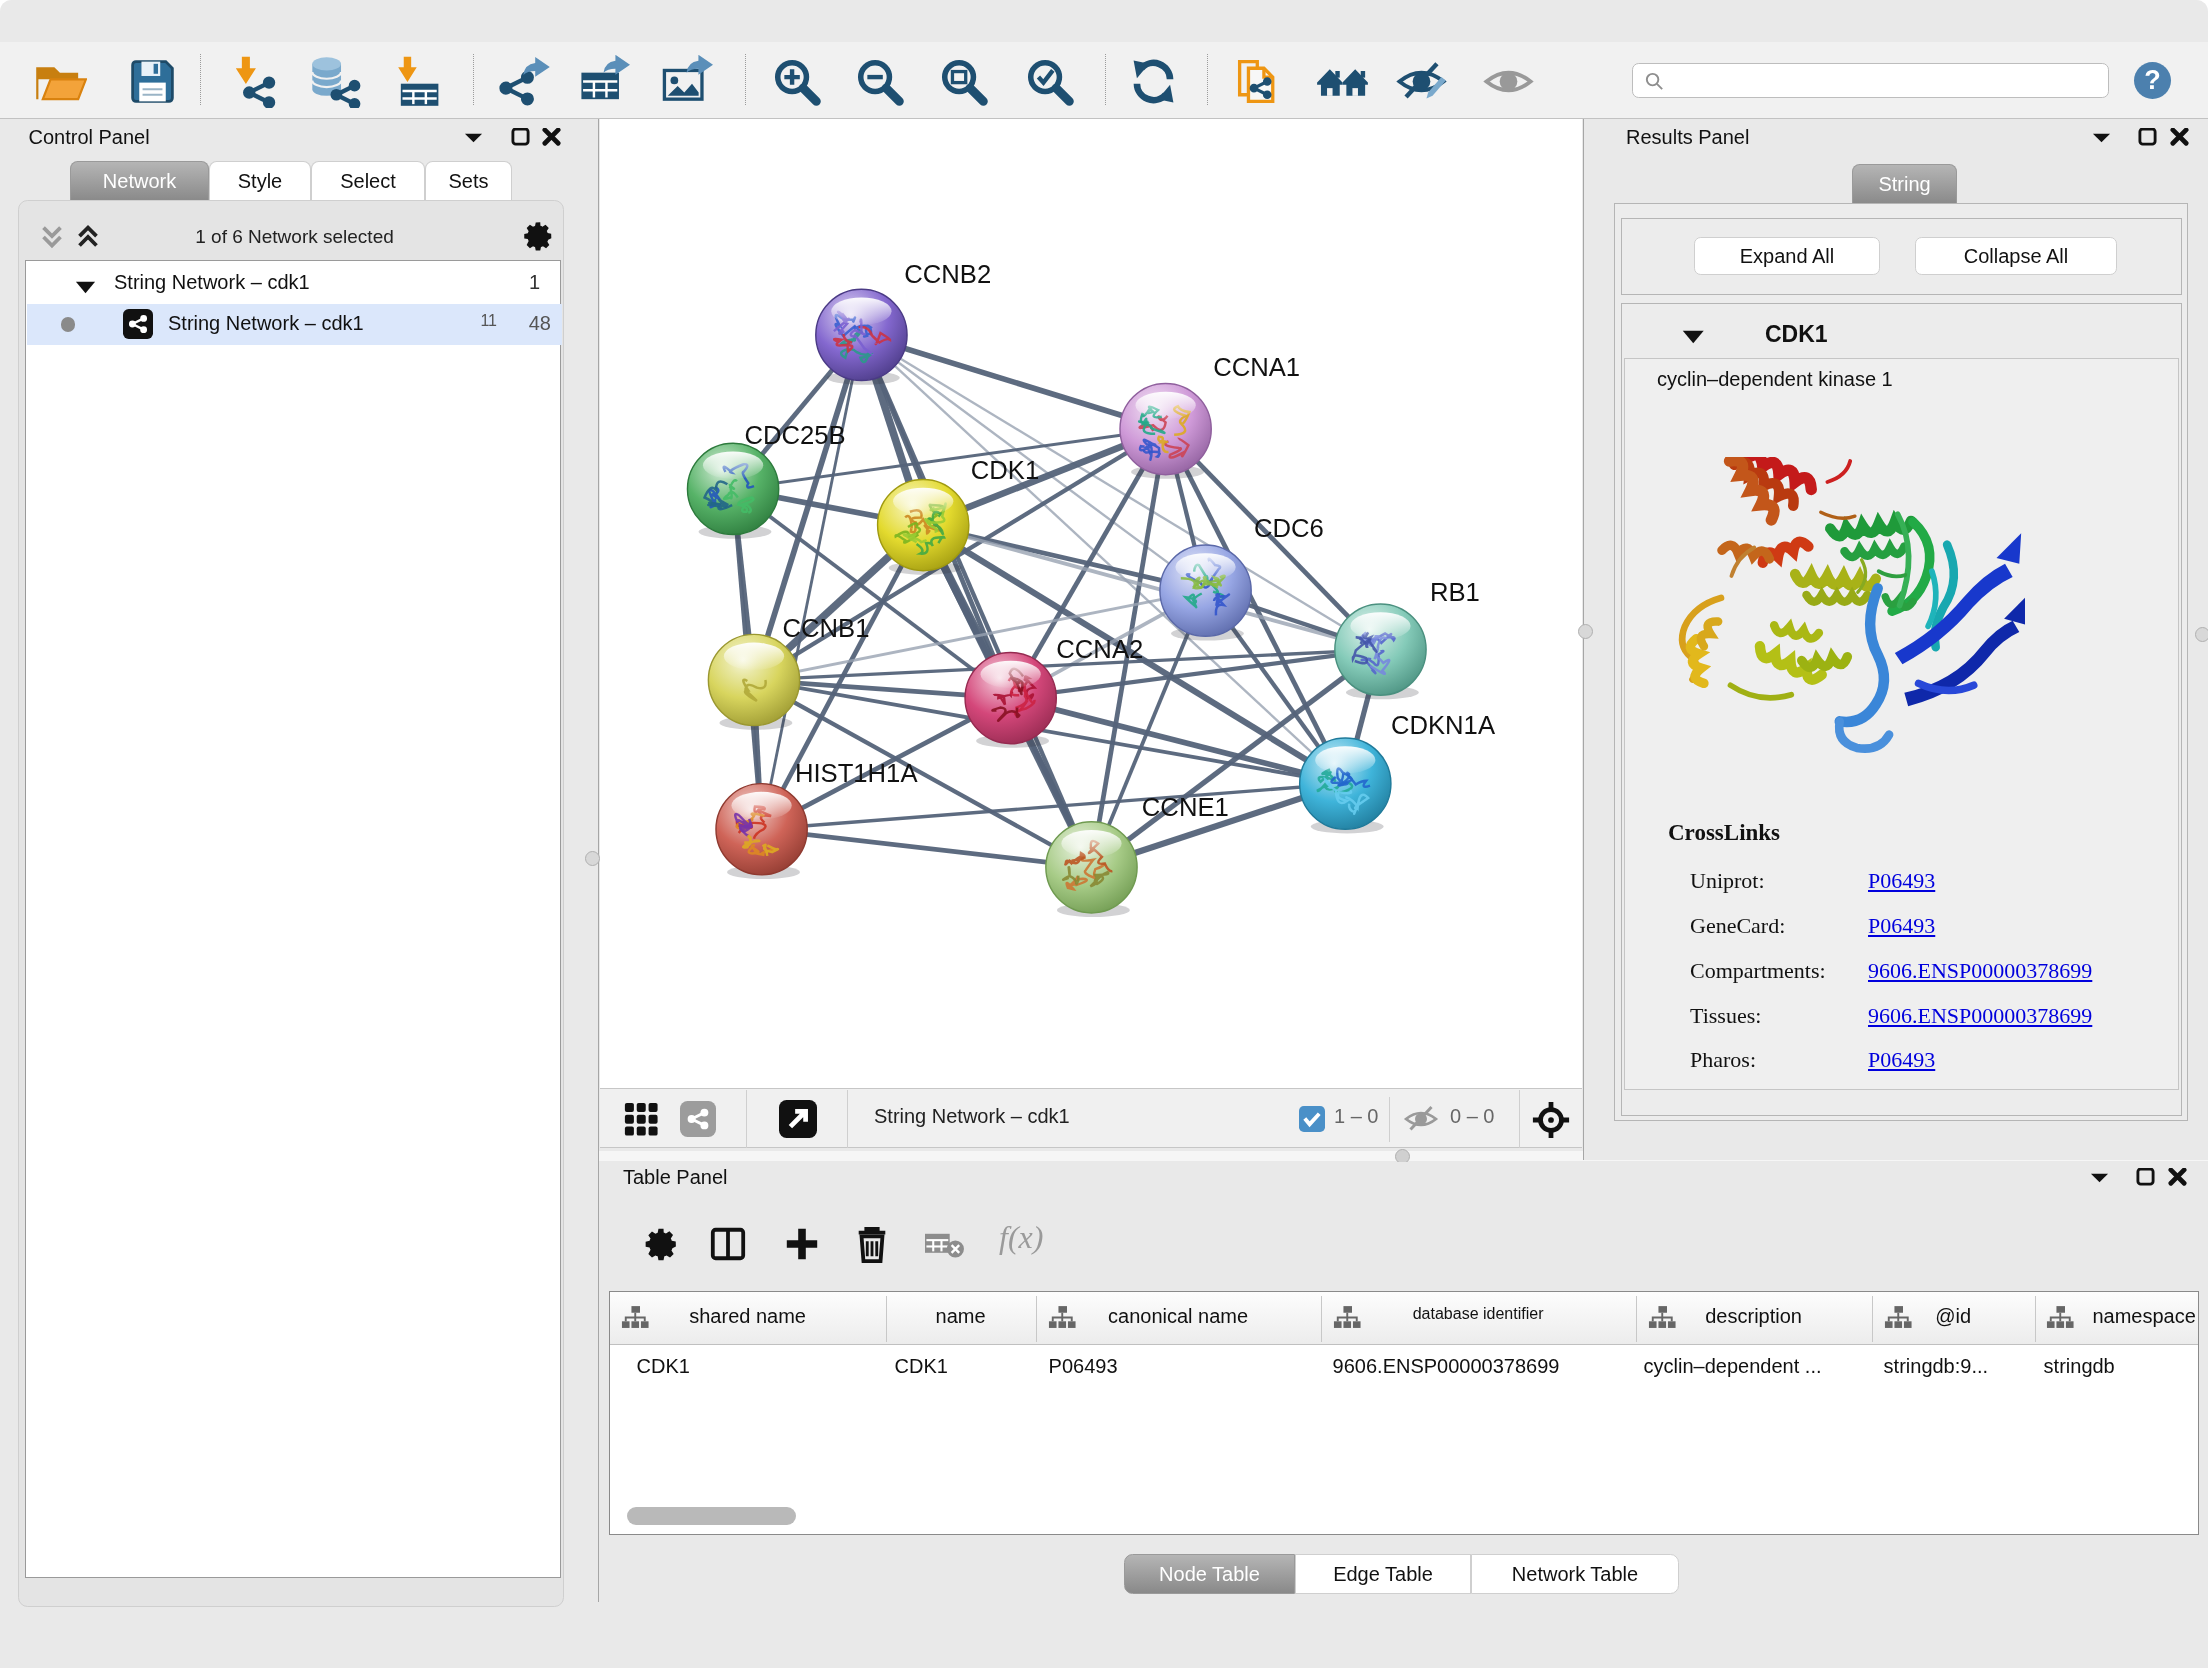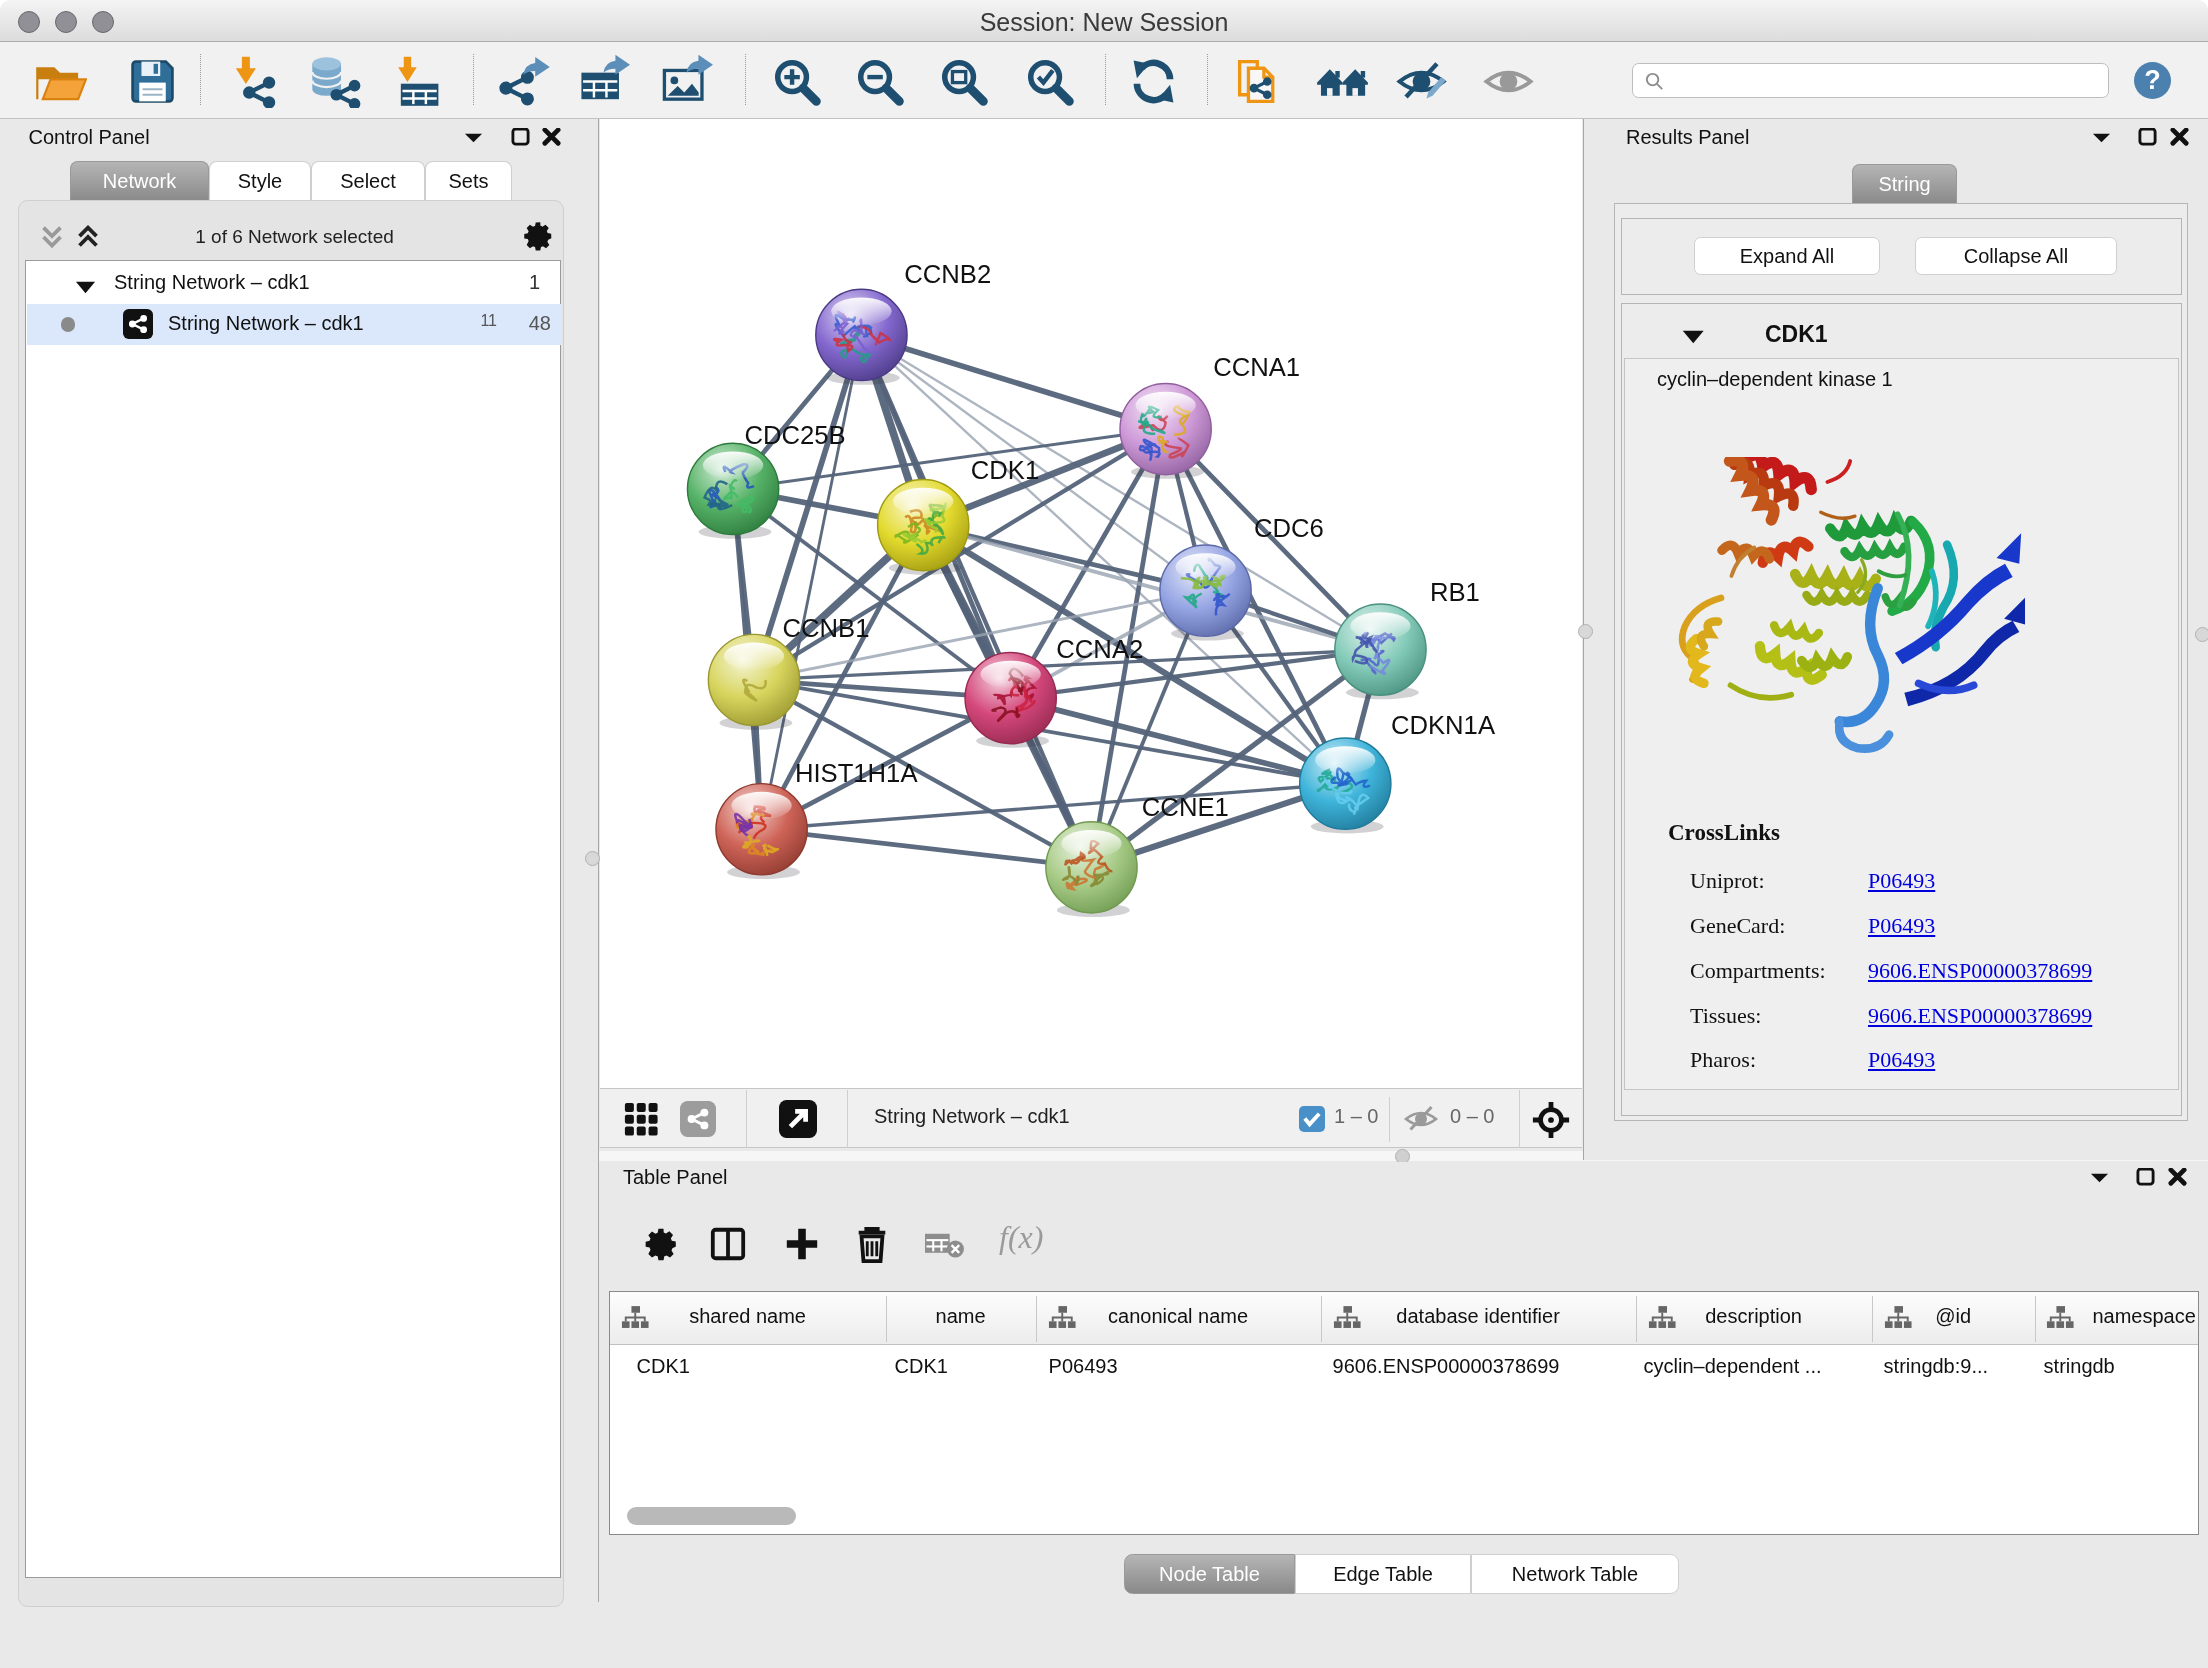--- a/index.html
+++ b/index.html
@@ -5,26 +5,20 @@
 #win{position:relative;width:2208px;height:1668px;background:#e9e9e9;overflow:hidden;border-radius:11.4px 11.4px 0 0}
 .abs{position:absolute}
 .hdr{font-size:20px;color:#111}
 .tab{position:absolute;height:40px;border:1px solid #cfcfcf;border-bottom:none;border-radius:7.6px 7.6px 0 0;background:#fff;color:#111;text-align:center;font-size:20px;line-height:38px}
 .tabsel{background:linear-gradient(#b5b5b5,#898989);color:#fff;border-color:#9a9a9a}
 .vline{position:absolute;width:1px;background:#cfcfcf}
 .dot-sep{position:absolute;width:0;border-left:1.9px dotted #9b9b9b;height:51px;top:54px}
 a.lnk{color:#0000dd;text-decoration:underline}
 </style></head><body>
 <div id="win">
-    <div class="abs" style="left:0;top:0;width:2208px;height:42px;background:linear-gradient(#f4f4f4,#dcdcdc);border-bottom:1px solid #ababab;border-radius:11.4px 11.4px 0 0">
-      <div style="position:absolute;left:18px;top:10.5px;width:22px;height:22px;border-radius:50%;background:#909096;border:1.4px solid #67676d"></div>
-      <div style="position:absolute;left:55px;top:10.5px;width:22px;height:22px;border-radius:50%;background:#909096;border:1.4px solid #67676d"></div>
-      <div style="position:absolute;left:92px;top:10.5px;width:22px;height:22px;border-radius:50%;background:#909096;border:1.4px solid #67676d"></div>
-      <div style="position:absolute;left:0;top:7.6px;width:2208px;text-align:center;font-size:25px;font-weight:normal;color:#3a3a3a">Session: New Session</div>
-    </div>
     <div class="abs" style="left:0;top:42px;width:2208px;height:77px;background:#f1f1f1;border-bottom:1px solid #c2c2c2">
       <svg style="position:absolute;left:34px;top:13.3px" width="53" height="53" viewBox="0 0 48 48">
         <path d="M3 12 h15 l5 5 h16 v5 H3 z" fill="#c87f10"></path>
         <path d="M3 40 V12 h15 l5 5 h16 v5" fill="none" stroke="#c87f10" stroke-width="2"></path>
         <path d="M8 40 L15 22 H47 L40 40 Z" fill="#f3a33a" stroke="#d9820f" stroke-width="2"></path>
       </svg>
       <svg style="position:absolute;left:126px;top:13.3px" width="53" height="53" viewBox="0 0 48 48">
         <path d="M6 9 a3 3 0 0 1 3-3 H36 L42 12 V39 a3 3 0 0 1 -3 3 H9 a3 3 0 0 1 -3-3 Z" fill="#2e6e99" stroke="#1d4a68" stroke-width="2.5"></path>
         <rect x="14" y="6" width="17" height="13" fill="#e8f1f8"></rect>
         <rect x="25" y="8" width="4" height="9" fill="#2e6e99"></rect>
@@ -636,21 +630,21 @@
         <div style="position:absolute;left:426px;top:3.8px;width:1px;height:46px;background:#c8c8c8"></div>
         <div style="position:absolute;left:723px;top:13.3px"><svg width="28.5" height="25" viewBox="0 0 30 26">
             <g fill="#666">
               <rect x="11" y="1" width="9" height="7"></rect>
               <rect x="1" y="17" width="8" height="7"></rect>
               <rect x="11" y="17" width="8" height="7"></rect>
               <rect x="21" y="17" width="8" height="7"></rect>
             </g>
             <path d="M15 8 v5 M5 17 v-4 h20 v4 M15 13 v4" stroke="#666" stroke-width="2" fill="none"></path>
           </svg></div>
-        <div style="position:absolute;left:711px;top:13.3px;width:315px;text-align:center;font-size:20px;color:#111">database identifier</div>
+        <div style="position:absolute;left:711px;top:13.3px;width:315px;text-align:center;font-size:16px;color:#111">database identifier</div>
         <div style="position:absolute;left:711px;top:3.8px;width:1px;height:46px;background:#c8c8c8"></div>
         <div style="position:absolute;left:1038px;top:13.3px"><svg width="28.5" height="25" viewBox="0 0 30 26">
             <g fill="#666">
               <rect x="11" y="1" width="9" height="7"></rect>
               <rect x="1" y="17" width="8" height="7"></rect>
               <rect x="11" y="17" width="8" height="7"></rect>
               <rect x="21" y="17" width="8" height="7"></rect>
             </g>
             <path d="M15 8 v5 M5 17 v-4 h20 v4 M15 13 v4" stroke="#666" stroke-width="2" fill="none"></path>
           </svg></div>

